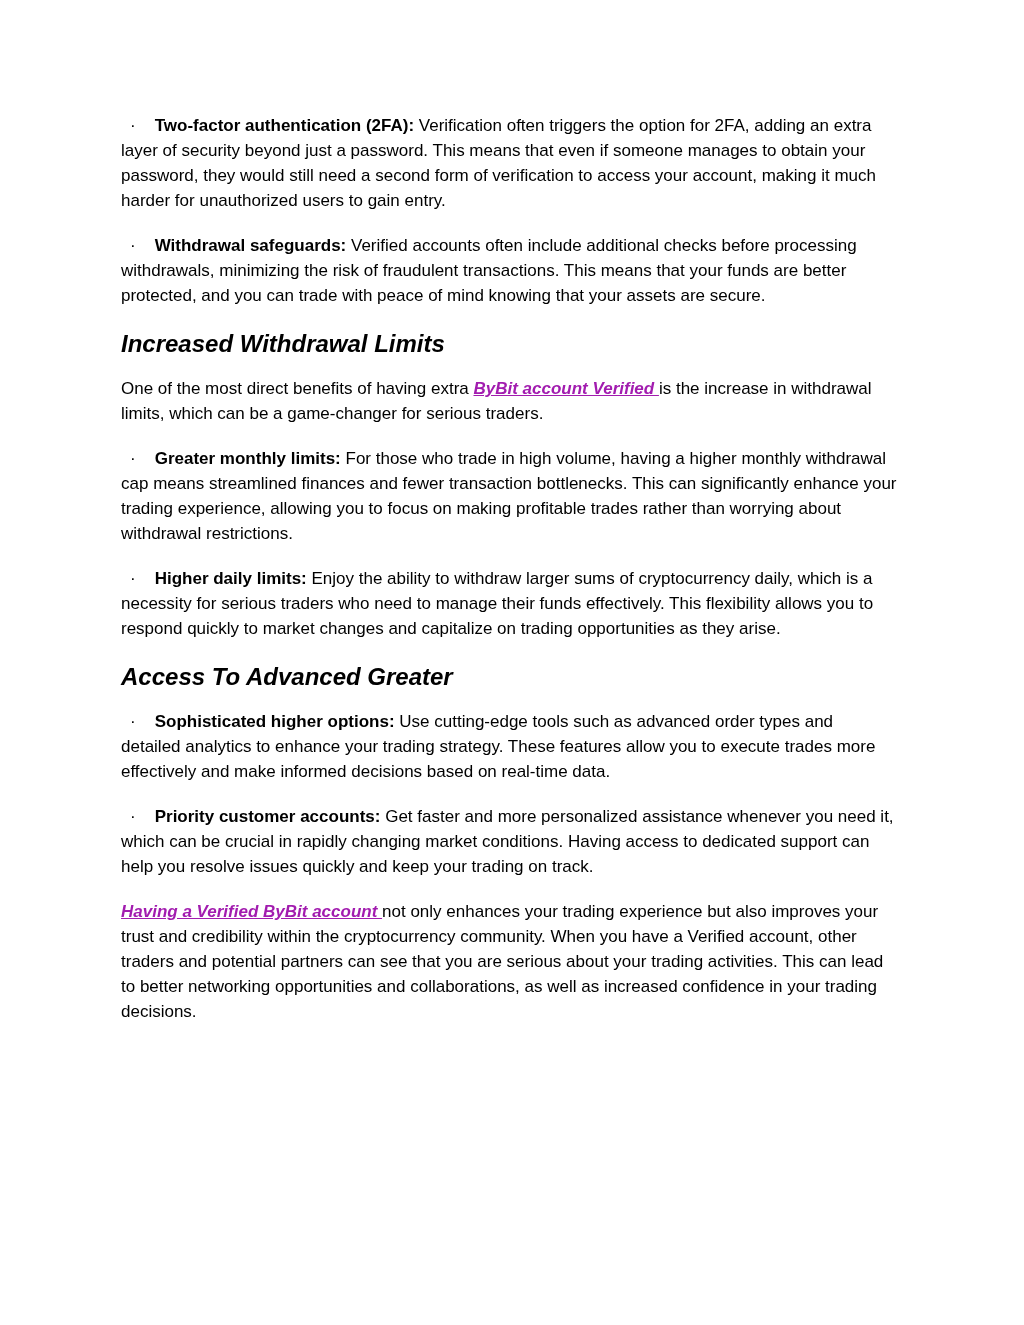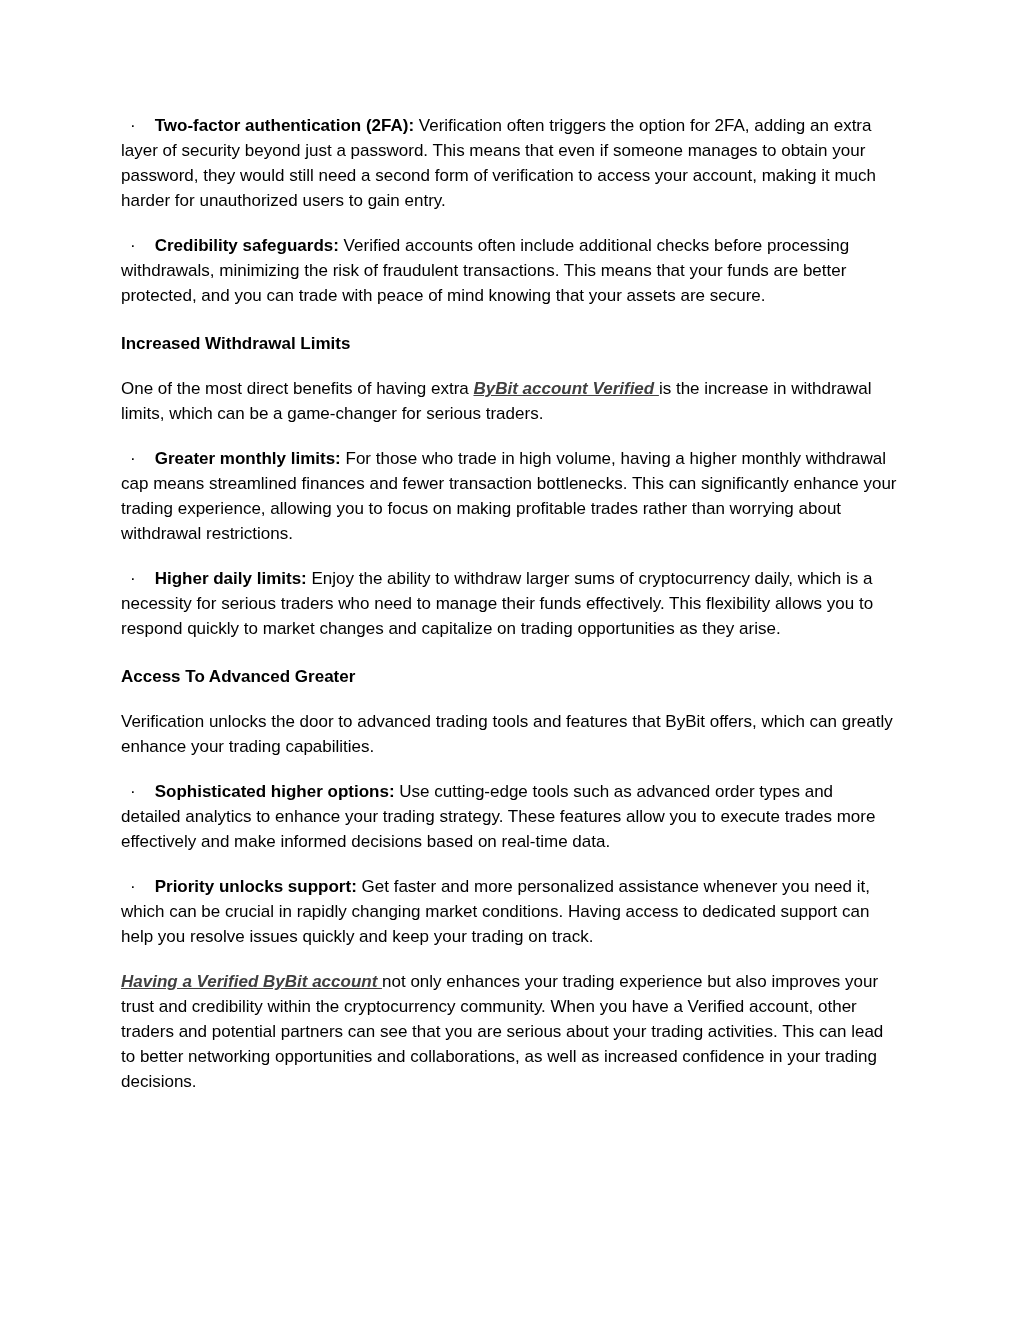--- a/index.html
+++ b/index.html
@@ -19,57 +19,57 @@
     padding: 113px 127px 0 121px;
     overflow: hidden;
     background: #ffffff;
   }
   .para {
     font-size: 17px;
     line-height: 25px;
     margin: 0 0 20px 0;
   }
   .heading {
-    font-size: 17px;
+    font-size: 24px;
     line-height: 27px;
     font-weight: bold;
     margin: 22px 0 19px 0;
+    font-style: italic;
   }
   .bullet-dot {
     margin-left: 9px;
     margin-right: 19px;
   }
   .doc-link {
-    color: #404040;
+    color: #a21caf;
     font-weight: bold;
     font-style: italic;
     text-decoration: underline;
   }
 </style>
 </head>
 <body>
 
 <div class="page">
 
   <p class="para"><span class="bullet-dot">·</span><b>Two-factor authentication (2FA):</b><span> Verification often triggers the option for 2FA, adding an extra layer of security beyond just a password. This means that even if someone manages to obtain your password, they would still need a second form of verification to access your account, making it much harder for unauthorized users to gain entry.</span></p>
 
-  <p class="para"><span class="bullet-dot">·</span><b>Credibility safeguards:</b><span> Verified accounts often include additional checks before processing withdrawals, minimizing the risk of fraudulent transactions. This means that your funds are better protected, and you can trade with peace of mind knowing that your assets are secure.</span></p>
+  <p class="para"><span class="bullet-dot">·</span><b>Withdrawal safeguards:</b><span> Verified accounts often include additional checks before processing withdrawals, minimizing the risk of fraudulent transactions. This means that your funds are better protected, and you can trade with peace of mind knowing that your assets are secure.</span></p>
 
   <h2 class="heading">Increased Withdrawal Limits</h2>
 
   <p class="para"><span>One of the most direct benefits of having extra </span><a href="#" class="doc-link">ByBit account Verified </a><span>is the increase in withdrawal limits, which can be a game-changer for serious traders.</span></p>
 
   <p class="para"><span class="bullet-dot">·</span><b>Greater monthly limits:</b><span> For those who trade in high volume, having a higher monthly withdrawal cap means streamlined finances and fewer transaction bottlenecks. This can significantly enhance your trading experience, allowing you to focus on making profitable trades rather than worrying about withdrawal restrictions.</span></p>
 
   <p class="para"><span class="bullet-dot">·</span><b>Higher daily limits:</b><span> Enjoy the ability to withdraw larger sums of cryptocurrency daily, which is a necessity for serious traders who need to manage their funds effectively. This flexibility allows you to respond quickly to market changes and capitalize on trading opportunities as they arise.</span></p>
 
   <h2 class="heading">Access To Advanced Greater</h2>
 
-  <p class="para"><span>Verification unlocks the door to advanced trading tools and features that ByBit offers, which can greatly enhance your trading capabilities.</span></p>
 
   <p class="para"><span class="bullet-dot">·</span><b>Sophisticated higher options:</b><span> Use cutting-edge tools such as advanced order types and detailed analytics to enhance your trading strategy. These features allow you to execute trades more effectively and make informed decisions based on real-time data.</span></p>
 
-  <p class="para"><span class="bullet-dot">·</span><b>Priority unlocks support:</b><span> Get faster and more personalized assistance whenever you need it, which can be crucial in rapidly changing market conditions. Having access to dedicated support can help you resolve issues quickly and keep your trading on track.</span></p>
+  <p class="para"><span class="bullet-dot">·</span><b>Priority customer accounts:</b><span> Get faster and more personalized assistance whenever you need it, which can be crucial in rapidly changing market conditions. Having access to dedicated support can help you resolve issues quickly and keep your trading on track.</span></p>
 
 
   <p class="para"><a href="#" class="doc-link">Having a Verified ByBit account </a><span>not only enhances your trading experience but also improves your trust and credibility within the cryptocurrency community. When you have a Verified account, other traders and potential partners can see that you are serious about your trading activities. This can lead to better networking opportunities and collaborations, as well as increased confidence in your trading decisions.</span></p>
 
 </div>
 
 </body></html>

